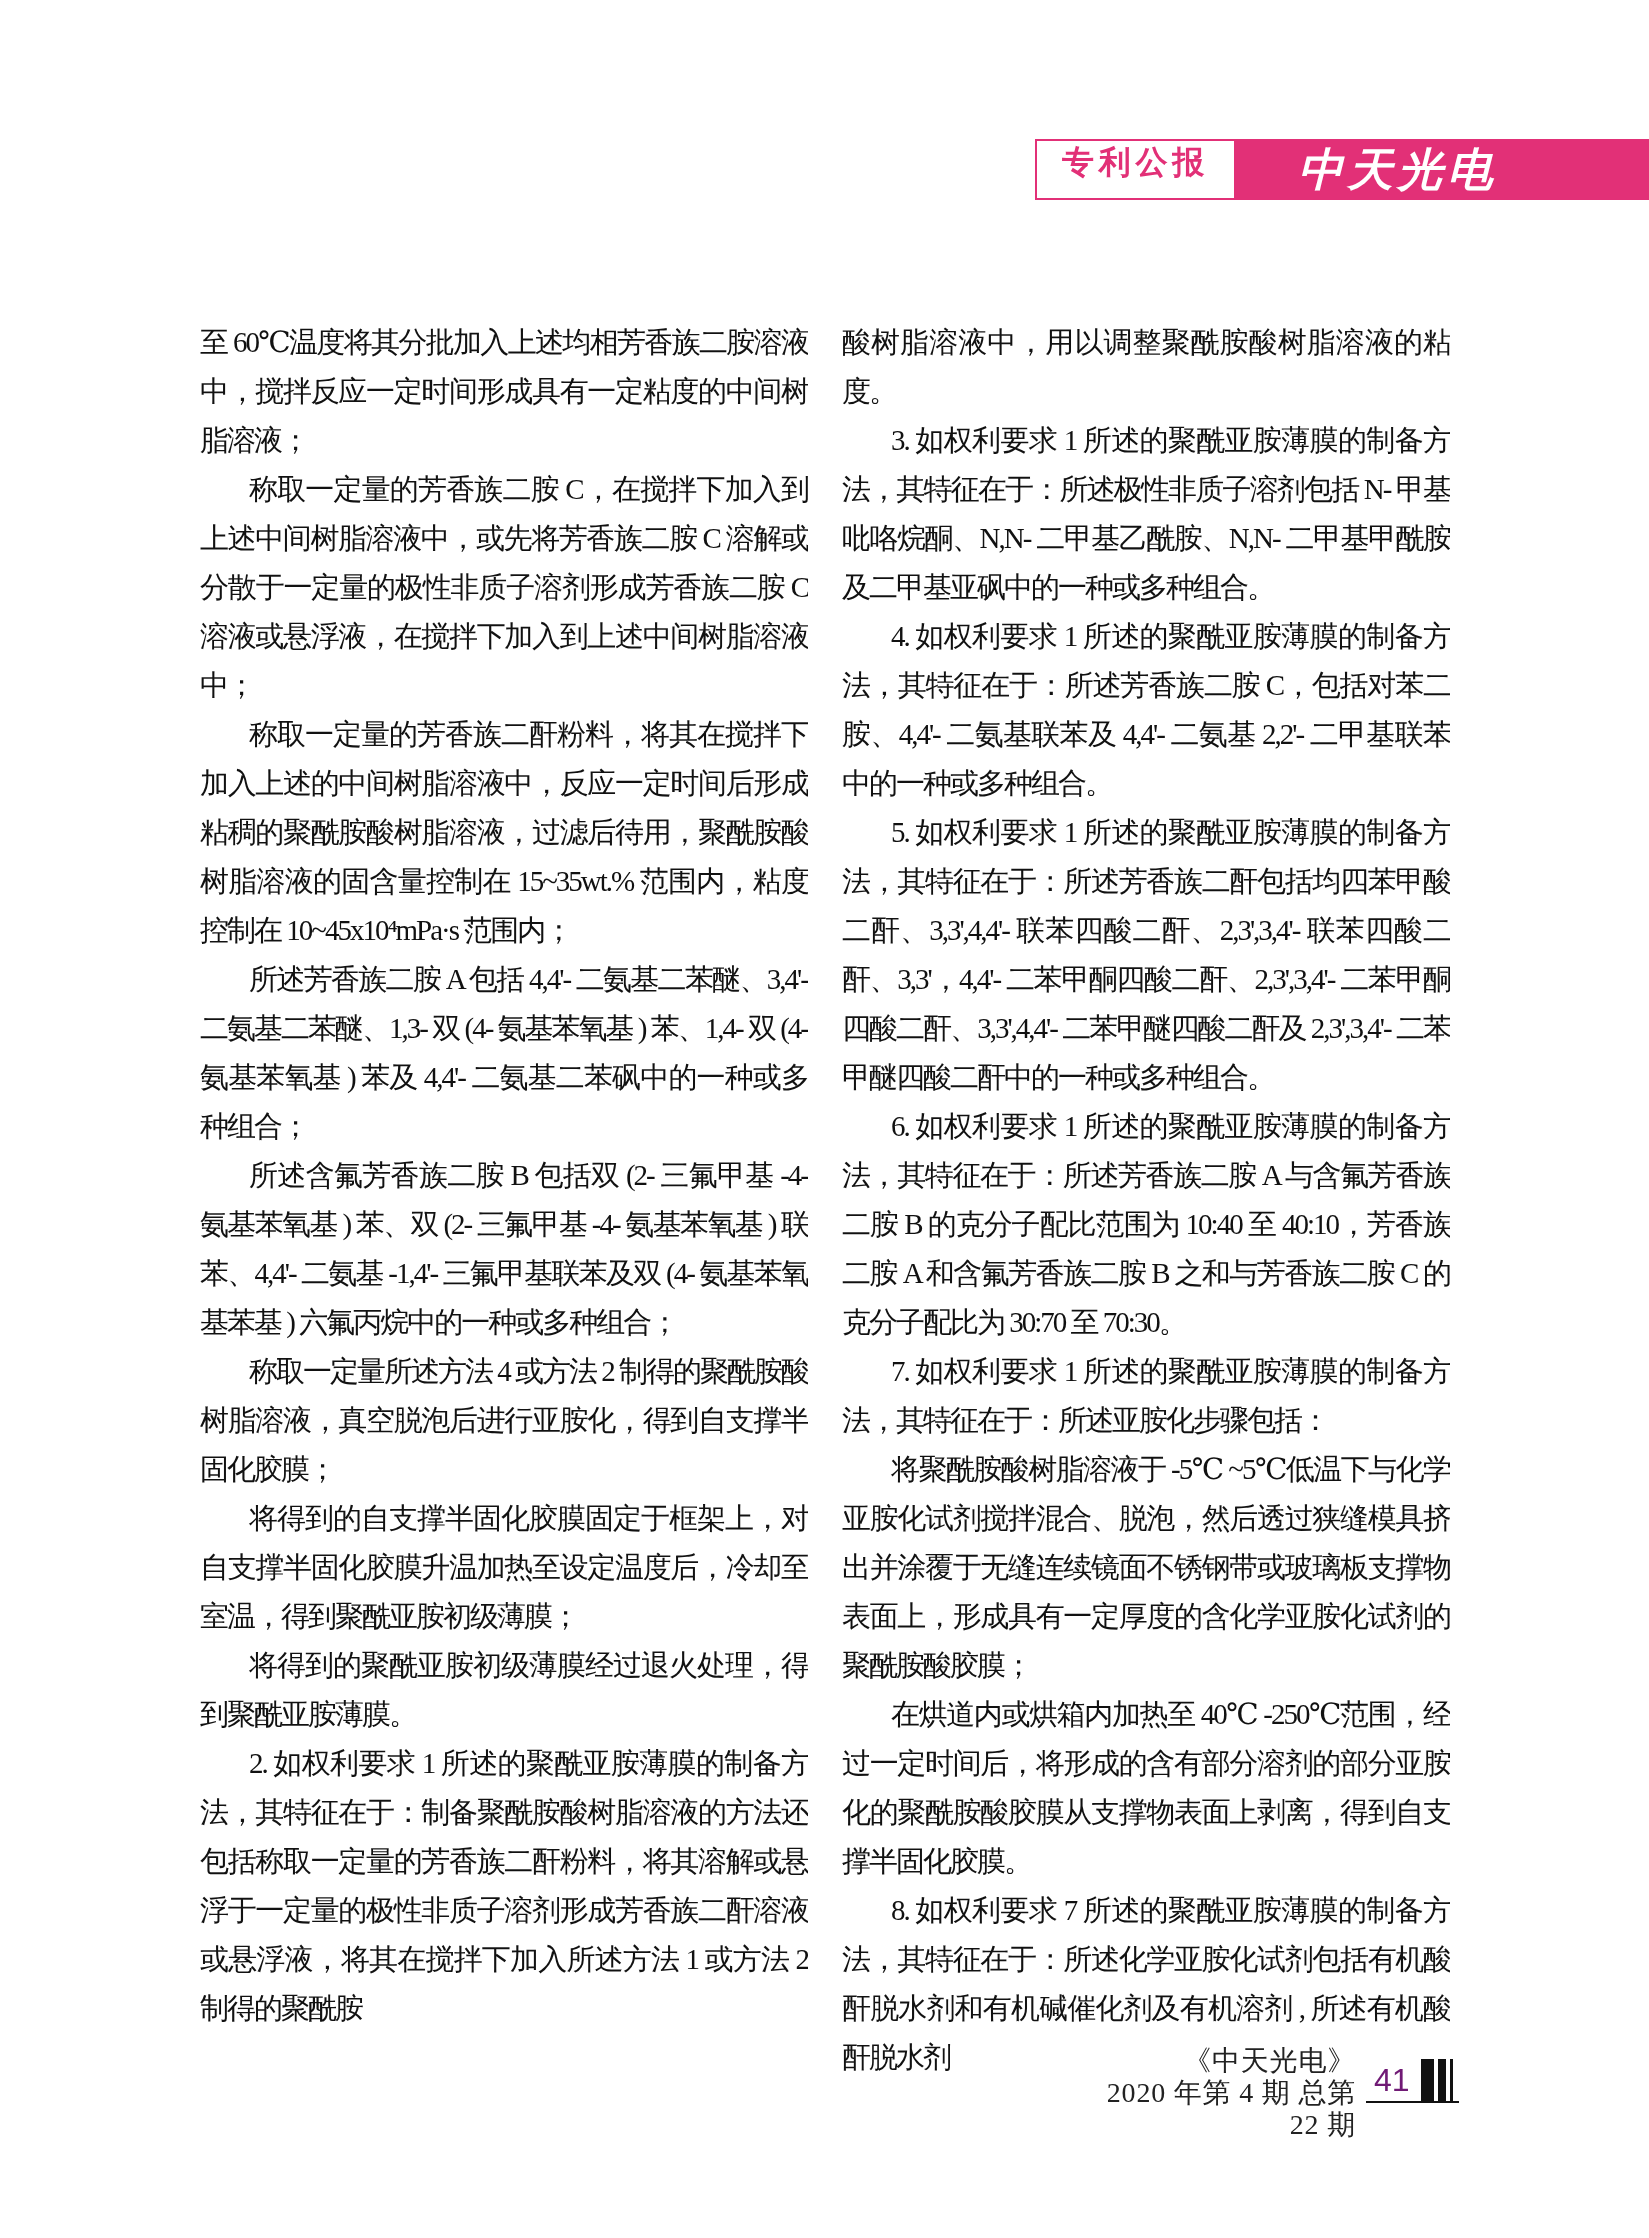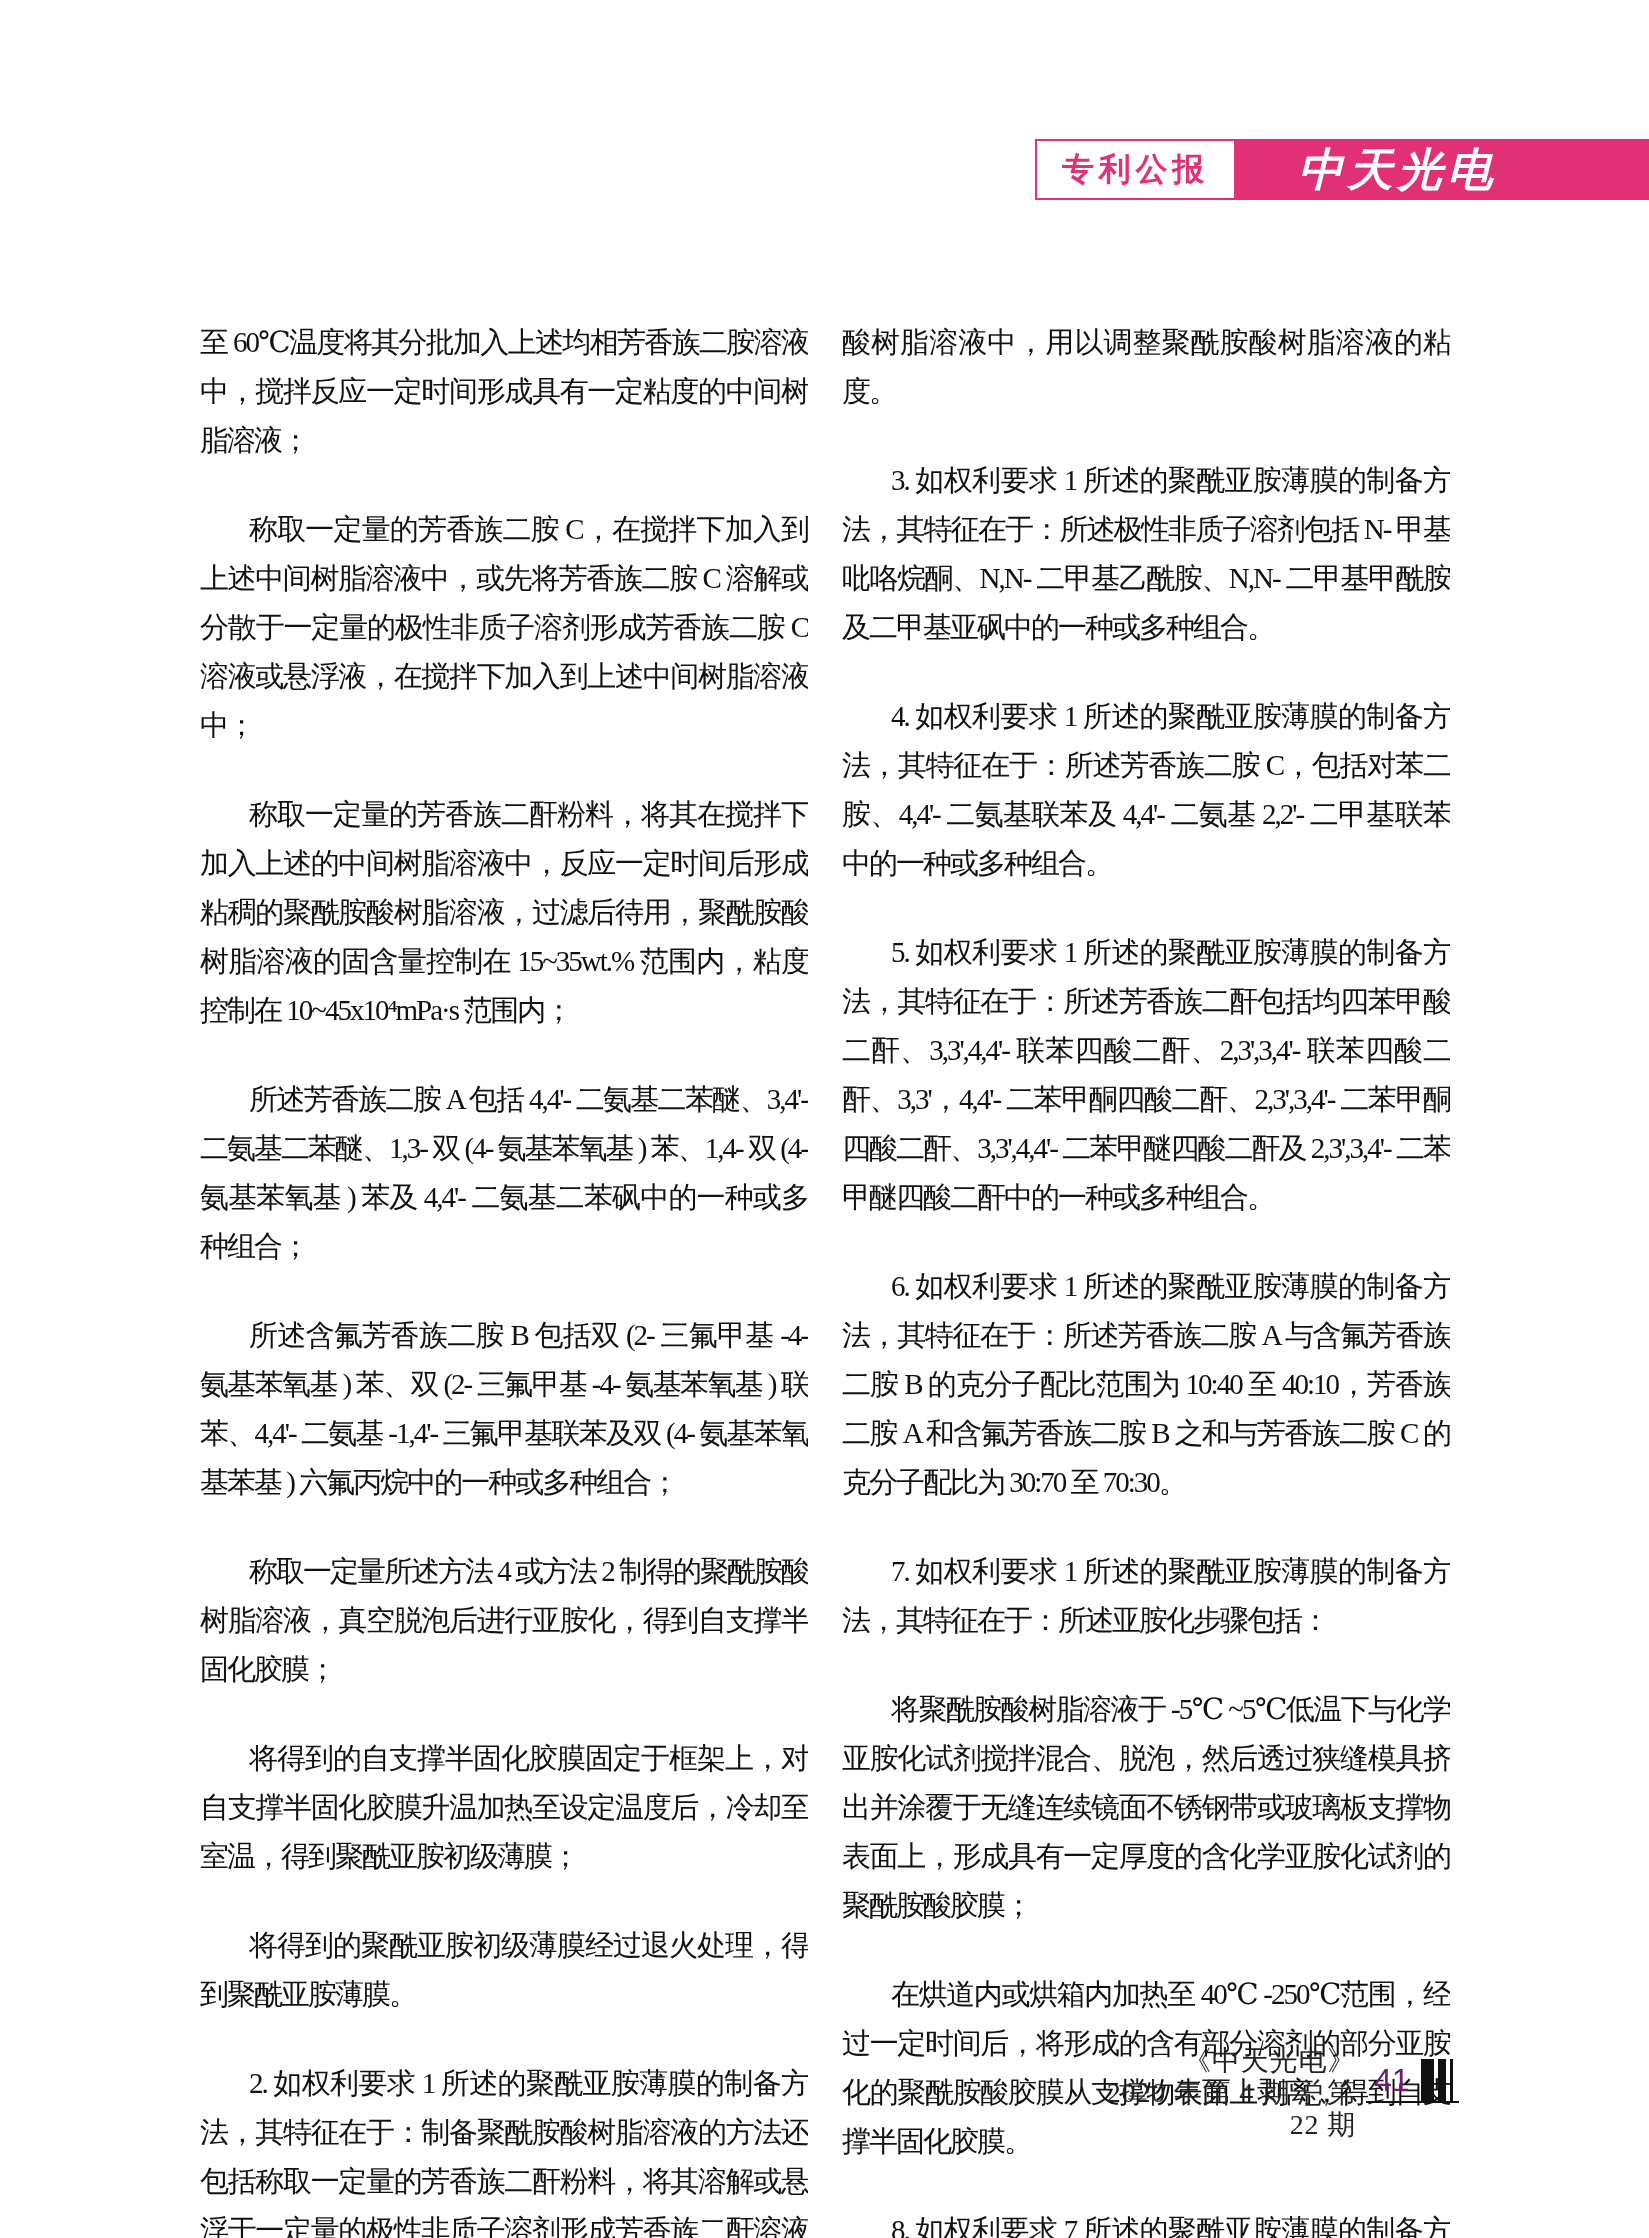--- a/index.html
+++ b/index.html
@@ -10,21 +10,21 @@
     font-family:"Liberation Serif","DejaVu Serif",serif;
     overflow:hidden;
   }
   
   #gazette-box{
     position:absolute;left:1035px;top:139px;
     width:201px;height:61px;
     box-sizing:border-box;
     border:2.4px solid #e23077;
     background:#ffffff;
-    display:flex;align-items:center;justify-content:center;
+    display:flex;align-items:flex-start;justify-content:center;
   }
   #gazette-box .lbl{
     font-family:"Liberation Sans","DejaVu Sans",sans-serif;
     font-size:32px;font-weight:600;letter-spacing:4.8px;
     color:#e23077;
   }
   #brand-bar{
     position:absolute;left:1236px;top:139px;
     width:413px;height:61px;
     background:#e23077;
@@ -41,21 +41,21 @@
   .col{
     position:absolute;top:318px;width:608px;
     font-size:29px;line-height:49px;letter-spacing:-2px;
     color:#111111;
     text-align:justify;
     overflow:hidden;
   }
   #col-left{left:200px;}
   #col-right{left:842px;}
   .para{text-align:justify;}
-  .para.indent{text-indent:49px;margin-top:40px;}
+  .para.indent{text-indent:49px;}
   
   #footer-journal{
     position:absolute;left:1101px;top:2045px;width:255px;
     text-align:right;color:#222222;
     font-size:28px;line-height:32px;letter-spacing:0.8px;
   }
   #page-number{
     position:absolute;left:1374px;top:2062px;
     font-family:"Liberation Sans","DejaVu Sans",sans-serif;
     font-size:32px;color:#701a75;

